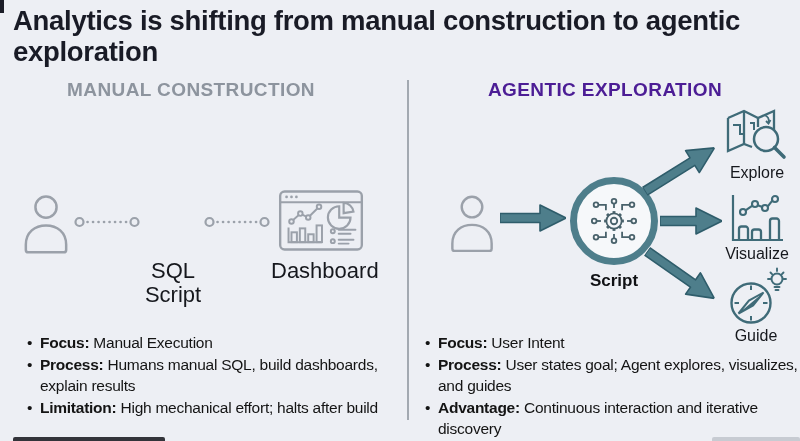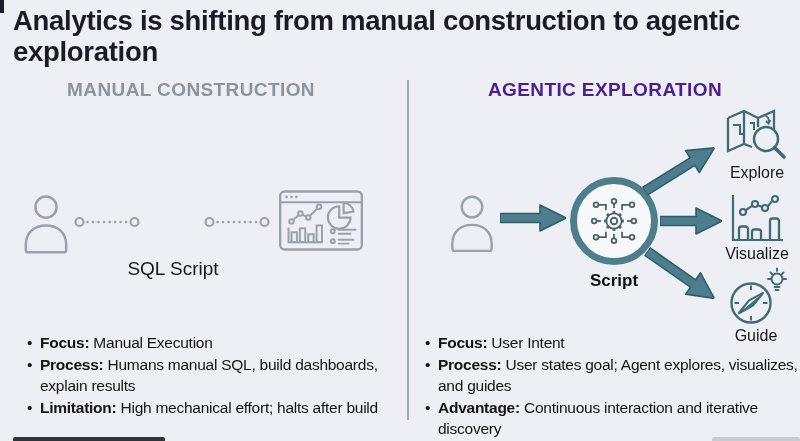--- a/index.html
+++ b/index.html
@@ -17,21 +17,21 @@
   }
   .col-header{
     top:79px; font-size:19px; font-weight:700; letter-spacing:0.4px;
     text-align:center;
   }
   .col-header.left{left:0; width:382px; color:#8d949e;text-align:center;}
   .col-header.right{left:410px; width:390px; color:#4c1d95;}
   .divider{left:407px; top:80px; width:2px; height:340px; background:#a3a9b1;}
 
   .flow-label{
-    font-size:19px; color:#16181d; text-align:center; line-height:1.1;
+    font-size:22px; color:#16181d; text-align:center; line-height:1.1;
   }
   .agent-label{font-size:17px; font-weight:700; color:#101114; text-align:center;}
 
   .ring{
     left:570px; top:177px; width:74px; height:74px;
     border:7px solid #4e7e8b; border-radius:50%;
     background:#f6f8fa; display:flex; align-items:center; justify-content:center;
   }
   .arrow{transform-origin:0 50%;}
   .arrow polygon{fill:#4e7e8b; stroke:#2f5d6b; stroke-width:1.6; stroke-linejoin:round;}
@@ -123,20 +123,21 @@
       <g stroke-width="2" stroke-linecap="round">
         <circle cx="55" cy="42" r="2"></circle>
         <line x1="61" y1="40.5" x2="78" y2="40.5"></line>
         <line x1="61" y1="44.5" x2="73" y2="44.5"></line>
         <circle cx="55" cy="52" r="2"></circle>
         <line x1="61" y1="50.5" x2="76" y2="50.5"></line>
         <line x1="61" y1="54.5" x2="71" y2="54.5"></line>
       </g>
     </svg>
   </div>
+  <div class="abs flow-label" style="left:271px; top:259px; width:100px;">Dashboard</div>
 
   <div class="abs" style="left:448px; top:194px;">
     <svg width="48" height="58" viewBox="0 0 50 62" fill="none" stroke="#9ba1aa" stroke-width="2.6">
       <circle cx="25" cy="14" r="11"></circle>
       <path d="M4 58.5 v-5.5 c0 -13 9.5 -20 21 -20 s21 7 21 20 v5.5 a2.5 2.5 0 0 1 -2.5 2.5 h-37 a2.5 2.5 0 0 1 -2.5 -2.5 z"></path>
     </svg>
   </div>
 
   <div class="abs arrow" style="left:500px; top:204px;">
     <svg width="66" height="28" viewBox="0 0 66 28">

